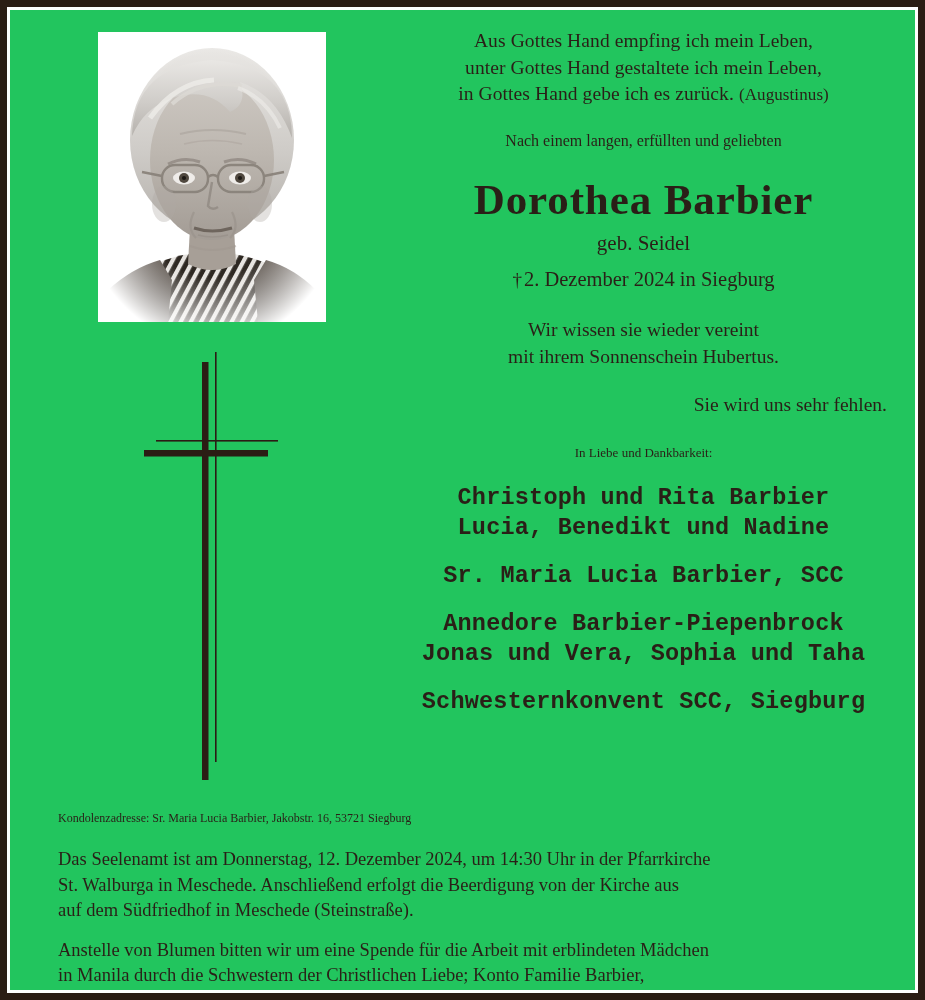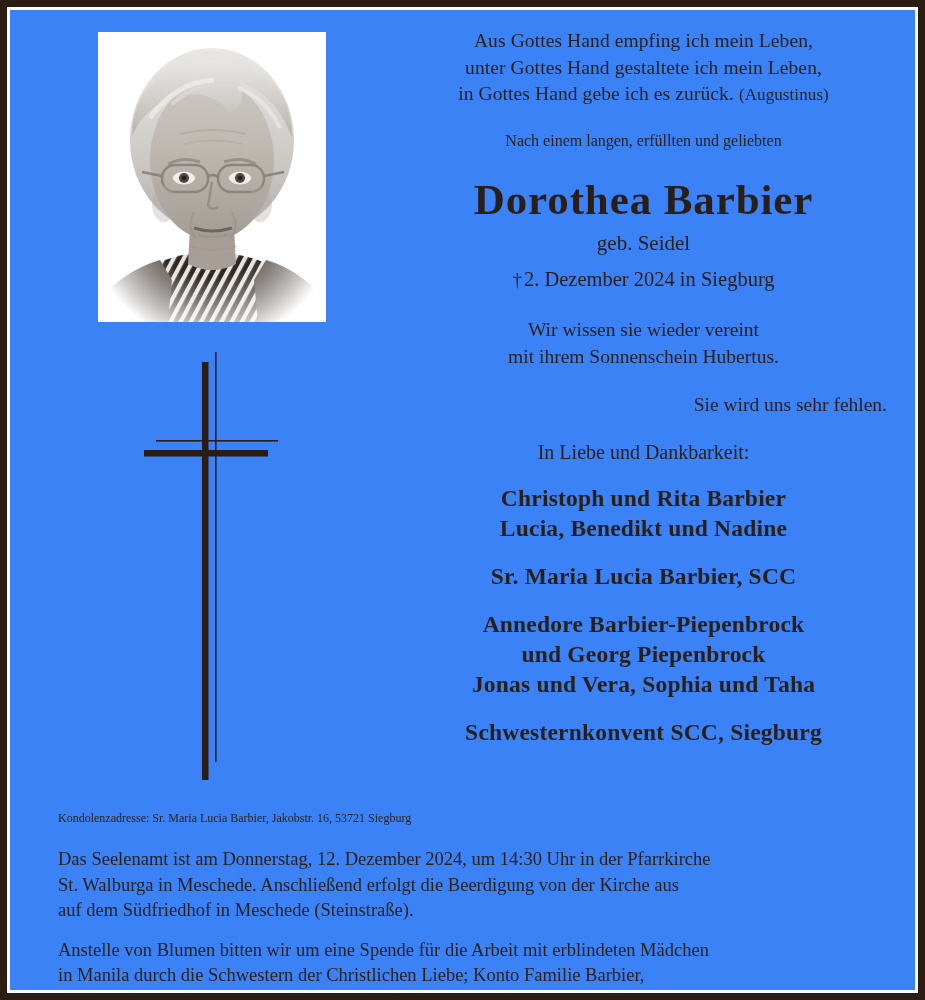--- a/index.html
+++ b/index.html
@@ -17,21 +17,21 @@
     width: 925px;
     height: 1000px;
     box-sizing: border-box;
     background: #ffffff;
     border: 7px solid #2b1d14;
     overflow: hidden;
   }
   .inner {
     position: absolute;
     inset: 3px;
-    background: #3b82f6;
+    background: #22c55e;
     box-sizing: border-box;
   }
 
   
   .left-col {
     position: absolute;
     left: 0;
     top: 0;
     width: 390px;
     height: 100%;
@@ -110,26 +110,27 @@
     line-height: 27px;
   }
   .missed {
     margin-top: 21px;
     font-size: 19.5px;
     line-height: 27px;
     text-align: right;
   }
   .gratitude {
     margin-top: 21px;
-    font-size: 20px;
+    font-size: 13px;
     line-height: 27px;
   }
 
   .family {
     margin-top: 17px;
+    font-family: Liberation Mono, monospace;
   }
   .fam-group {
     margin-bottom: 18px;
     font-size: 23.5px;
     font-weight: bold;
     line-height: 30px;
     letter-spacing: .2px;
   }
   .fam-group:last-child { margin-bottom: 0; }
 
@@ -288,21 +289,20 @@
       <div class="family">
         <div class="fam-group">
           <span class="line">Christoph und Rita Barbier</span>
           <span class="line">Lucia, Benedikt und Nadine</span>
         </div>
         <div class="fam-group">
           <span class="line">Sr. Maria Lucia Barbier, SCC</span>
         </div>
         <div class="fam-group">
           <span class="line">Annedore Barbier-Piepenbrock</span>
-          <span class="line">und Georg Piepenbrock</span>
           <span class="line">Jonas und Vera, Sophia und Taha</span>
         </div>
         <div class="fam-group">
           <span class="line">Schwesternkonvent SCC, Siegburg</span>
         </div>
       </div>
     </div>
 
     <div class="footer">
       <div class="condolence">Kondolenzadresse: Sr. Maria Lucia Barbier, Jakobstr. 16, 53721 Siegburg</div>

